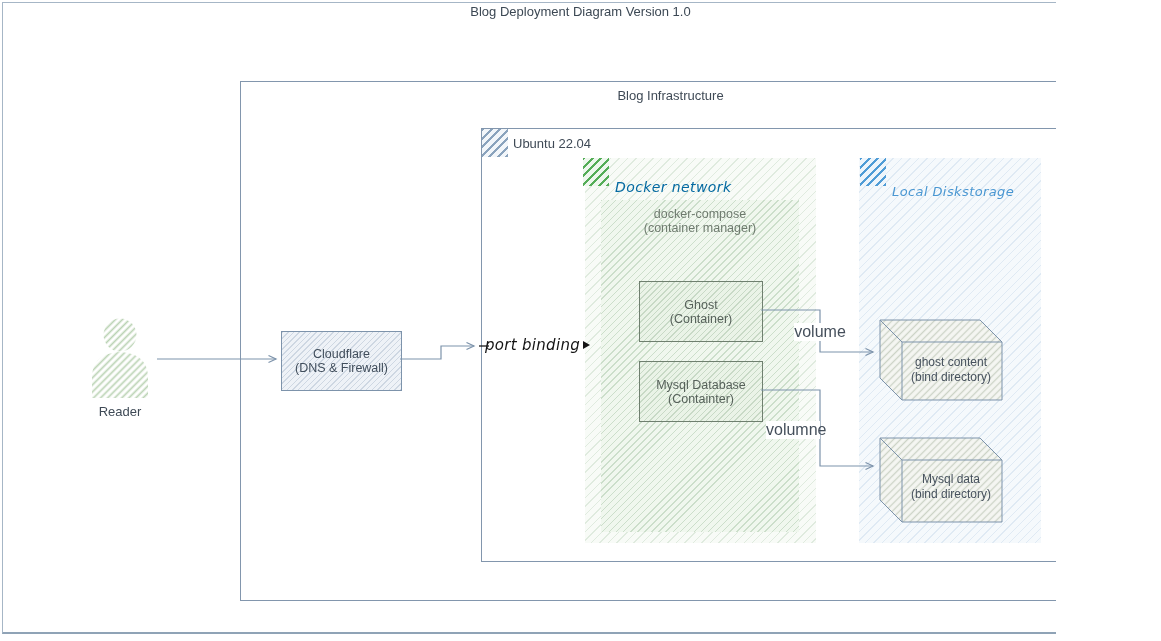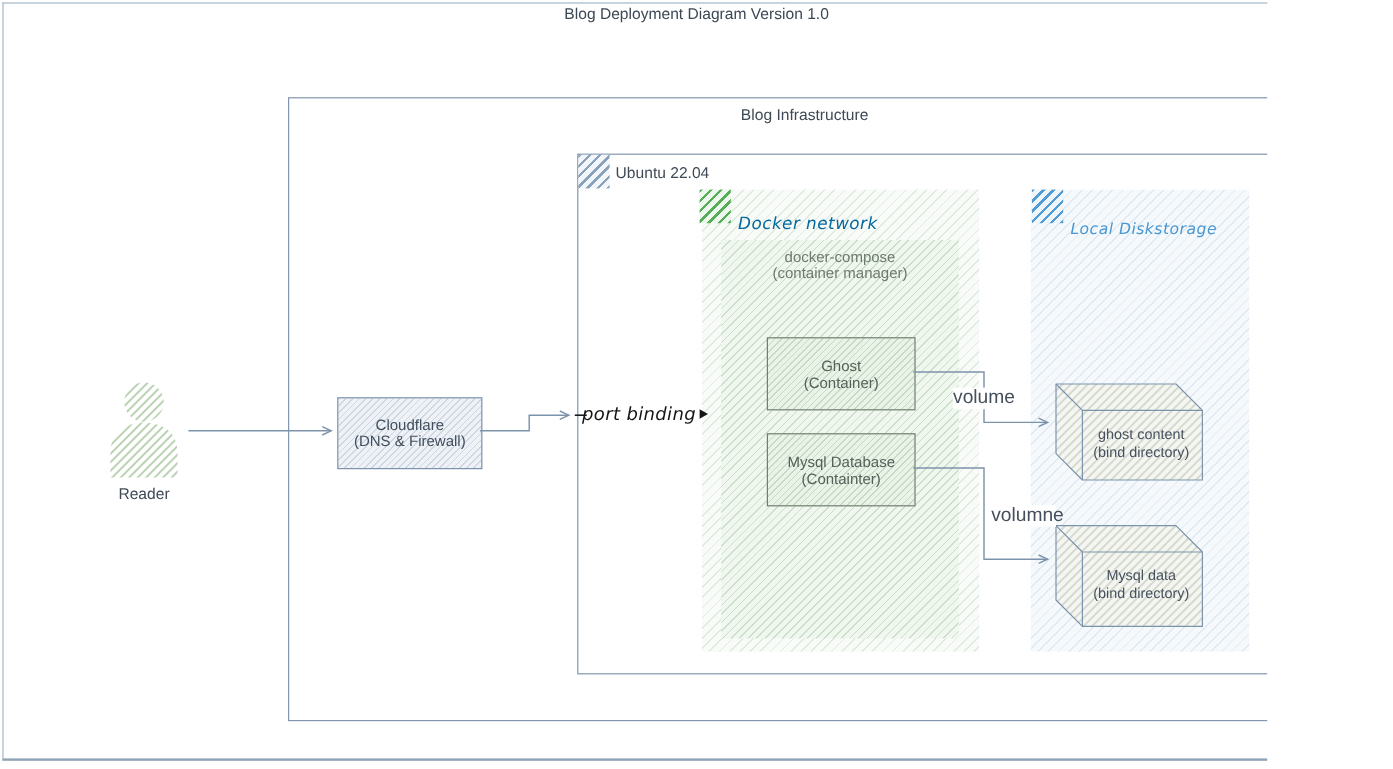--- a/index.html
+++ b/index.html
@@ -49,21 +49,21 @@
   .ghost-node{top:281px;}
   .mysql-node{top:361px;}
   .cloudflare-node{left:281px;top:331px;width:119px;height:58px;border:1px solid #7d93ab;color:#414e5c;
     background-color:#eef2f7;
     background-image:repeating-linear-gradient(135deg,rgba(110,135,165,0.25) 0 1px,transparent 1px 4px);}
   .cube-text{position:absolute;width:102px;text-align:center;font-size:12px;line-height:15px;color:#47525e;z-index:4;}
   .cube-text-1{left:900px;top:355px;}
   .cube-text-2{left:900px;top:472px;}
   .edge-label{position:absolute;text-align:center;font-size:16px;color:#454f5b;background:#ffffff;z-index:4;}
   .volume-label{left:794px;top:323px;width:52px;}
-  .volumne-label{left:826px;top:421px;width:54px;text-align:right;}
+  .volumne-label{left:766px;top:421px;width:54px;text-align:right;}
   .reader-label{position:absolute;left:70px;top:404px;width:100px;text-align:center;font-size:13px;color:#3f4a56;}
   .port-binding{position:absolute;left:485px;top:336px;display:flex;align-items:center;gap:3px;z-index:4;
     font-size:15px;color:#141414;letter-spacing:0.3px;}
   .tri-right{width:0;height:0;border-top:4px solid transparent;border-bottom:4px solid transparent;
     border-left:7px solid #141414;display:inline-block;}
   .overlay{position:absolute;left:0;top:0;width:1161px;height:641px;pointer-events:none;z-index:3;}
 </style>
 </head>
 <body>
 

